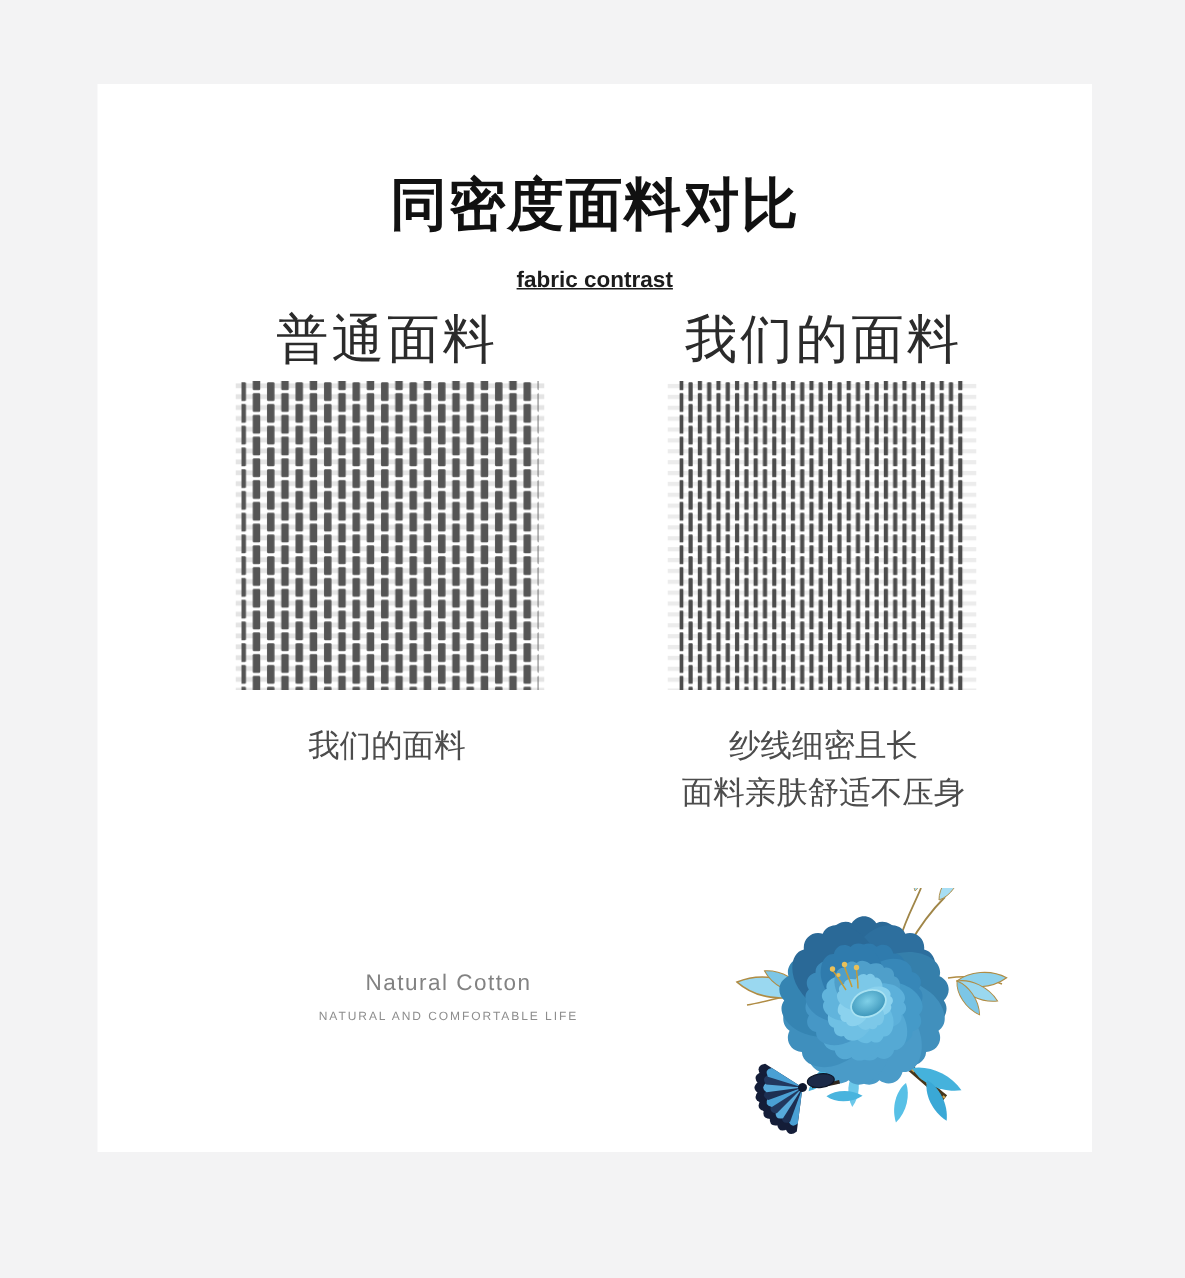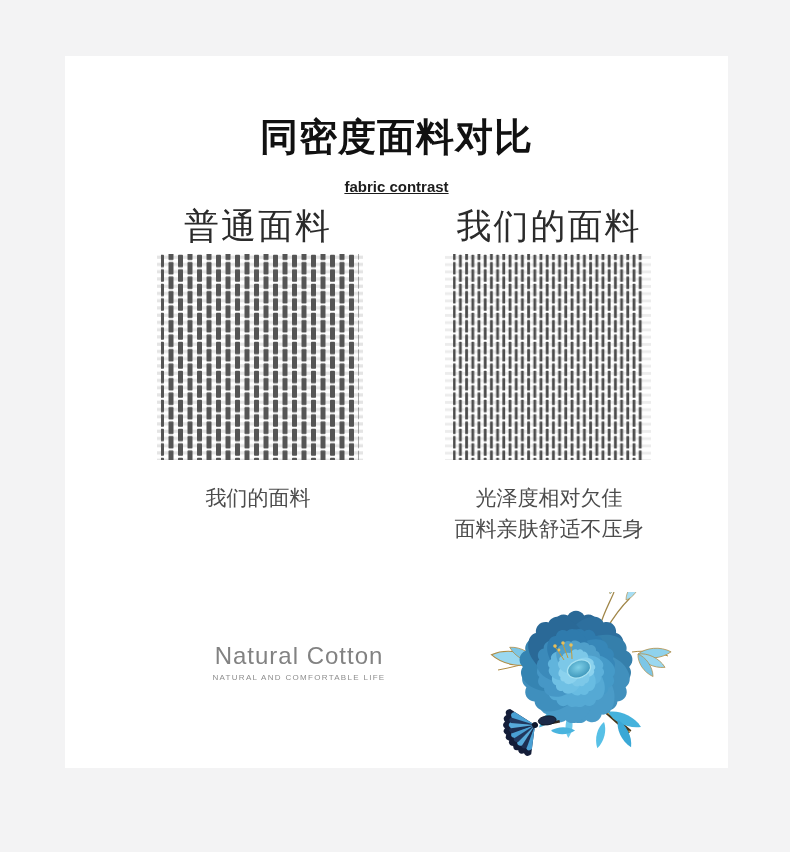--- a/index.html
+++ b/index.html
@@ -40,21 +40,21 @@
     position:absolute;top:426px;width:320px;
     text-align:center;
     font-size:21px;line-height:31px;color:#4c4c4c;
   }
   .caption.left{left:33px;}
   .caption.right{left:324px;}
   .brand{
     position:absolute;top:588px;left:64px;width:340px;
     text-align:center;color:#828282;
   }
-  .brand-name{font-size:24px;letter-spacing:1px;line-height:24px;}
+  .brand-name{font-size:15px;letter-spacing:1px;line-height:24px;}
   .brand-tagline{margin-top:5px;font-size:8px;letter-spacing:1.3px;color:#8d8d8d;}
   .flower{position:absolute;left:423px;top:536px;width:188px;height:168px;}
 </style>
 </head>
 <body>
 
 <div class="card">
 
   <div class="title">同密度面料对比</div>
   <div class="subtitle">fabric contrast</div>
@@ -93,21 +93,21 @@
     </defs>
     <rect width="206" height="206" fill="#ffffff"></rect>
     <rect width="206" height="206" fill="url(#weft-r)"></rect>
     <rect x="8" width="190" height="206" fill="url(#warp-r)"></rect>
   </svg>
 
   <div class="caption left">
     <div>我们的面料</div>
   </div>
   <div class="caption right">
-    <div>光泽度相对欠佳</div>
+    <div>纱线细密且长</div>
     <div>面料亲肤舒适不压身</div>
   </div>
 
   <div class="brand">
     <div class="brand-name">Natural Cotton</div>
     <div class="brand-tagline">NATURAL AND COMFORTABLE LIFE</div>
   </div>
 
   <svg class="flower" viewBox="0 0 188 168" width="188" height="168" xmlns="http://www.w3.org/2000/svg">
     <defs>

